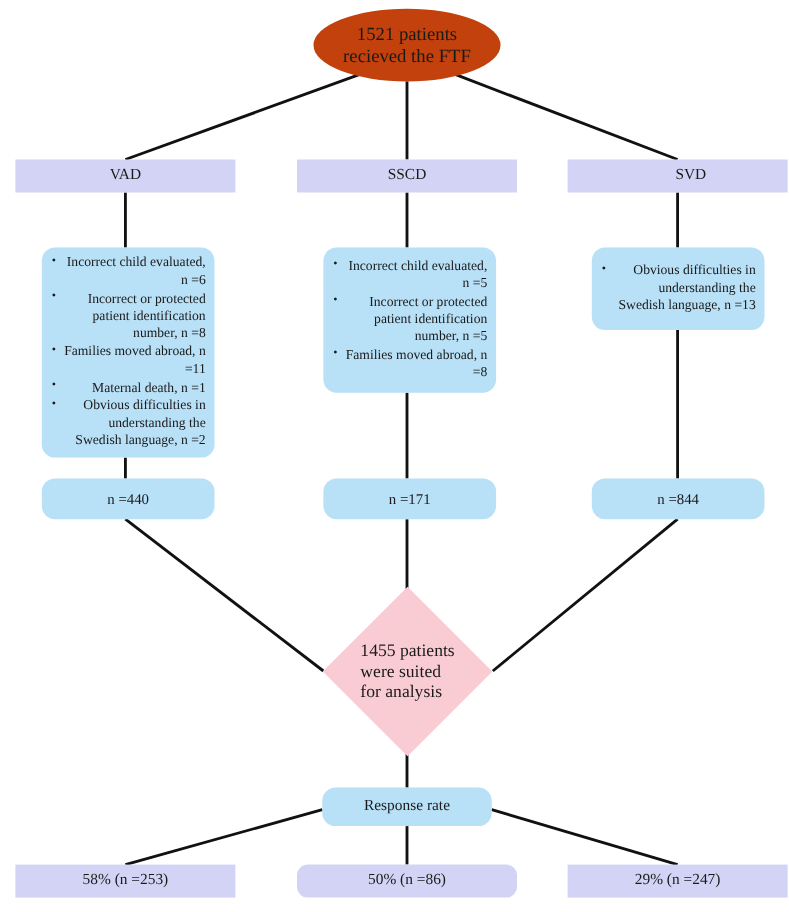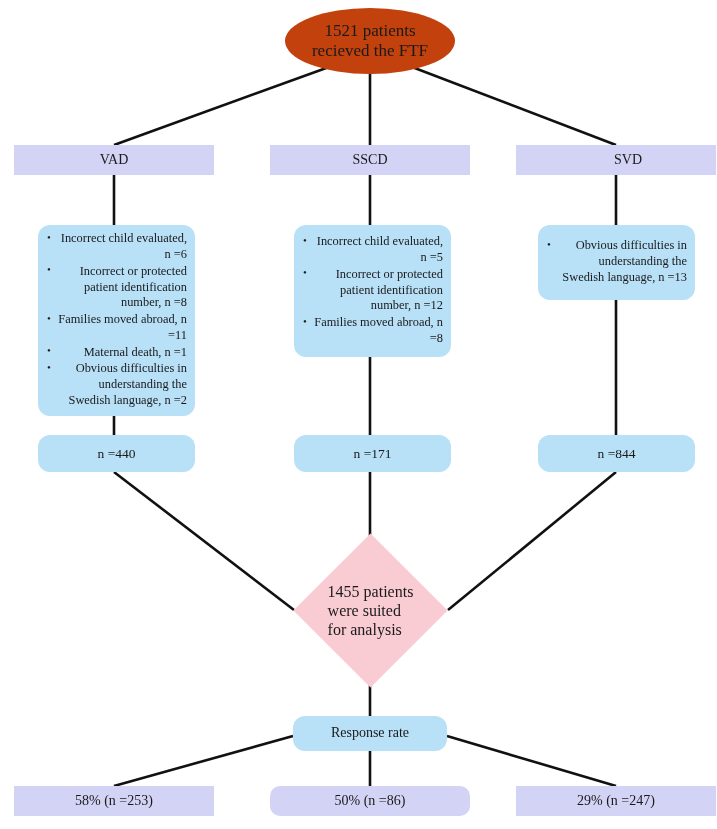--- a/index.html
+++ b/index.html
@@ -160,21 +160,21 @@
         <li>Maternal death, n =1</li>
         <li>Obvious difficulties in understanding the Swedish language, n =2</li>
       </ul>
     </div>
   </div>
 
   <div class="node box-blue" style="left:294px; top:225px; width:157px; height:132px;">
     <div class="excl">
       <ul>
         <li>Incorrect child evaluated, n =5</li>
-        <li>Incorrect or protected patient identification number, n =12</li>
+        <li>Incorrect or protected patient identification number, n =5</li>
         <li>Families moved abroad, n =8</li>
       </ul>
     </div>
   </div>
 
   <div class="node box-blue" style="left:538px; top:225px; width:157px; height:75px;">
     <div class="excl">
       <ul>
         <li>Obvious difficulties in understanding the Swedish language, n =13</li>
       </ul>

